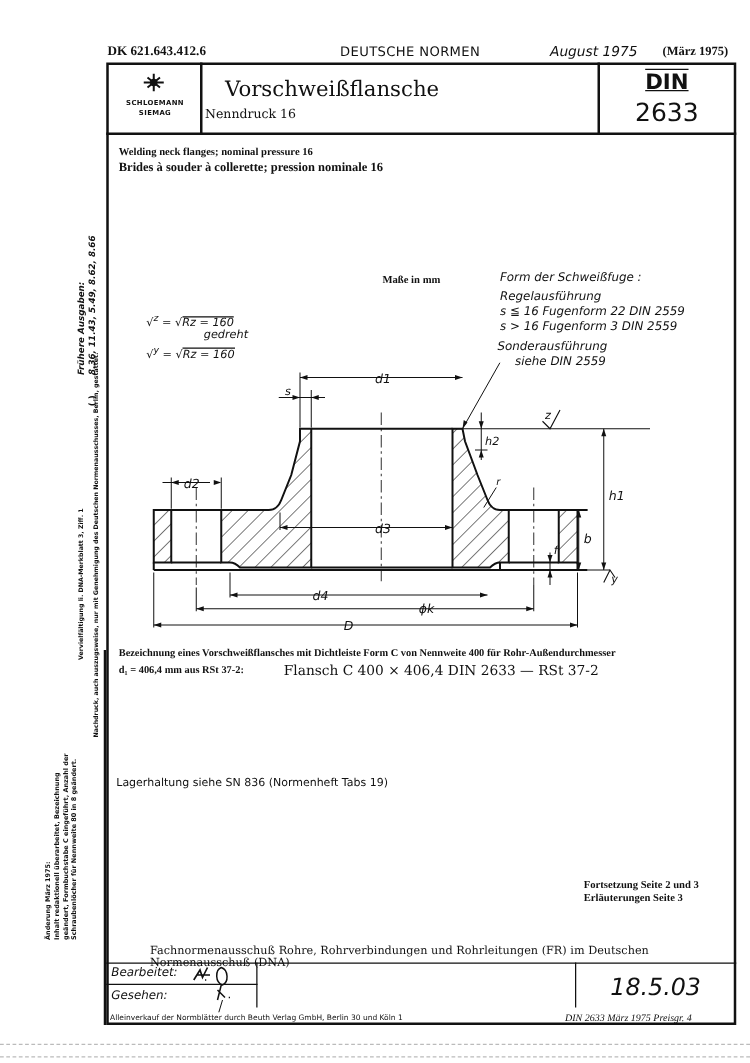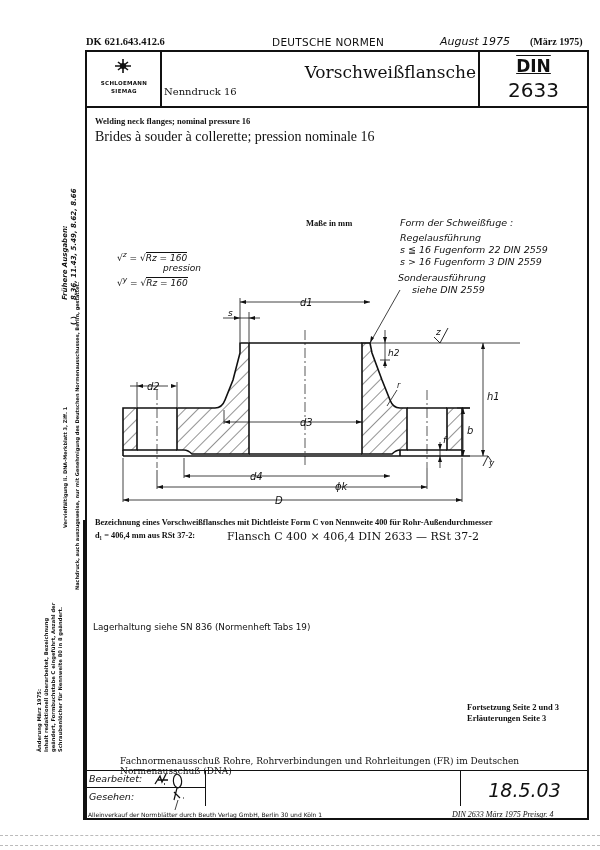--- a/index.html
+++ b/index.html
@@ -15,28 +15,28 @@
   
   #frame { left:85px; top:50px; width:504px; height:770px; border:2px solid #111; box-sizing:border-box; }
   #title-row { left:85px; top:50px; width:504px; height:58px; border-bottom:2px solid #111; box-sizing:border-box; }
   #logo-cell { left:85px; top:50px; width:77px; height:58px; border-right:2px solid #111; box-sizing:border-box; }
   #din-cell { left:478px; top:50px; width:111px; height:58px; border-left:2px solid #111; box-sizing:border-box; }
 
   #logo-sym { left:112px; top:58px; width:22px; height:16px; }
   #logo-t1 { left:88px; top:80px; width:72px; text-align:center; font-size:5.5px; font-weight:bold; font-family:"DejaVu Sans", sans-serif; letter-spacing:0.3px; }
   #logo-t2 { left:88px; top:88px; width:72px; text-align:center; font-size:5.5px; font-weight:bold; font-family:"DejaVu Sans", sans-serif; letter-spacing:0.3px; }
 
-  #title { left:164px; top:62px; width:312px; text-align:right; font-size:17px; font-family:"DejaVu Serif", serif; }
+  #title { left:180px; top:62px; width:312px; text-align:left; font-size:17px; font-family:"DejaVu Serif", serif; }
   #subtitle { left:164px; top:86px; width:312px; font-size:10px; font-family:"DejaVu Serif", serif; }
 
   #din-label { left:480px; top:56px; width:107px; text-align:center; font-size:17px; font-weight:bold; font-family:"DejaVu Sans", sans-serif; text-decoration:overline underline; }
   #din-num { left:480px; top:78px; width:107px; text-align:center; font-size:20px; font-family:"DejaVu Sans", sans-serif; }
 
   #en-title { left:95px; top:116px; font-size:8.5px; font-weight:bold; font-family:"Liberation Serif", serif; }
-  #fr-title { left:95px; top:129px; font-size:14px; font-weight:normal; font-family:"Liberation Serif", serif; }
+  #fr-title { left:95px; top:129px; font-size:10px; font-weight:bold; font-family:"Liberation Serif", serif; }
 
   #masse { left:306px; top:218px; font-size:8.5px; font-weight:bold; font-family:"Liberation Serif", serif; }
 
   .note { font-family:"DejaVu Sans", sans-serif; font-style:italic; font-size:9.5px; }
   #weld-h { left:400px; top:217px; }
   #weld-l1 { left:400px; top:232px; }
   #weld-l2 { left:400px; top:244px; }
   #weld-l3 { left:400px; top:256px; }
   #weld-l4 { left:376px; top:272px;margin-left:22px; }
   #weld-l5 { left:400px; top:284px;margin-left:12px; }
@@ -120,21 +120,21 @@
 <div id="weld-l1" class="abs note">Regelausführung</div>
 <div id="weld-l2" class="abs note">s ≦ 16  Fugenform 22  DIN 2559</div>
 <div id="weld-l3" class="abs note">s &gt; 16  Fugenform 3  DIN 2559</div>
 <div id="weld-l4" class="abs note">Sonderausführung</div>
 <div id="weld-l5" class="abs note">siehe  DIN 2559</div>
 
 <div id="r1" class="abs rough">
   <span>√</span><sup>z</sup>
   <span> = √</span><span style="border-top:1px solid #111;">Rz = 160</span>
 </div>
-<div id="r-gedreht" class="abs rough">pression</div>
+<div id="r-gedreht" class="abs rough">gedreht</div>
 <div id="r2" class="abs rough">
   <span>√</span><sup>y</sup>
   <span> = √</span><span style="border-top:1px solid #111;">Rz = 160</span>
 </div>
 
 <svg id="drawing" class="abs" viewBox="0 0 420 220">
   <defs>
     <pattern id="hatch" patternUnits="userSpaceOnUse" width="9" height="9" patternTransform="rotate(45)">
       <line x1="0" y1="0" x2="0" y2="9" stroke="#111" stroke-width="0.9"></line>
     </pattern>

